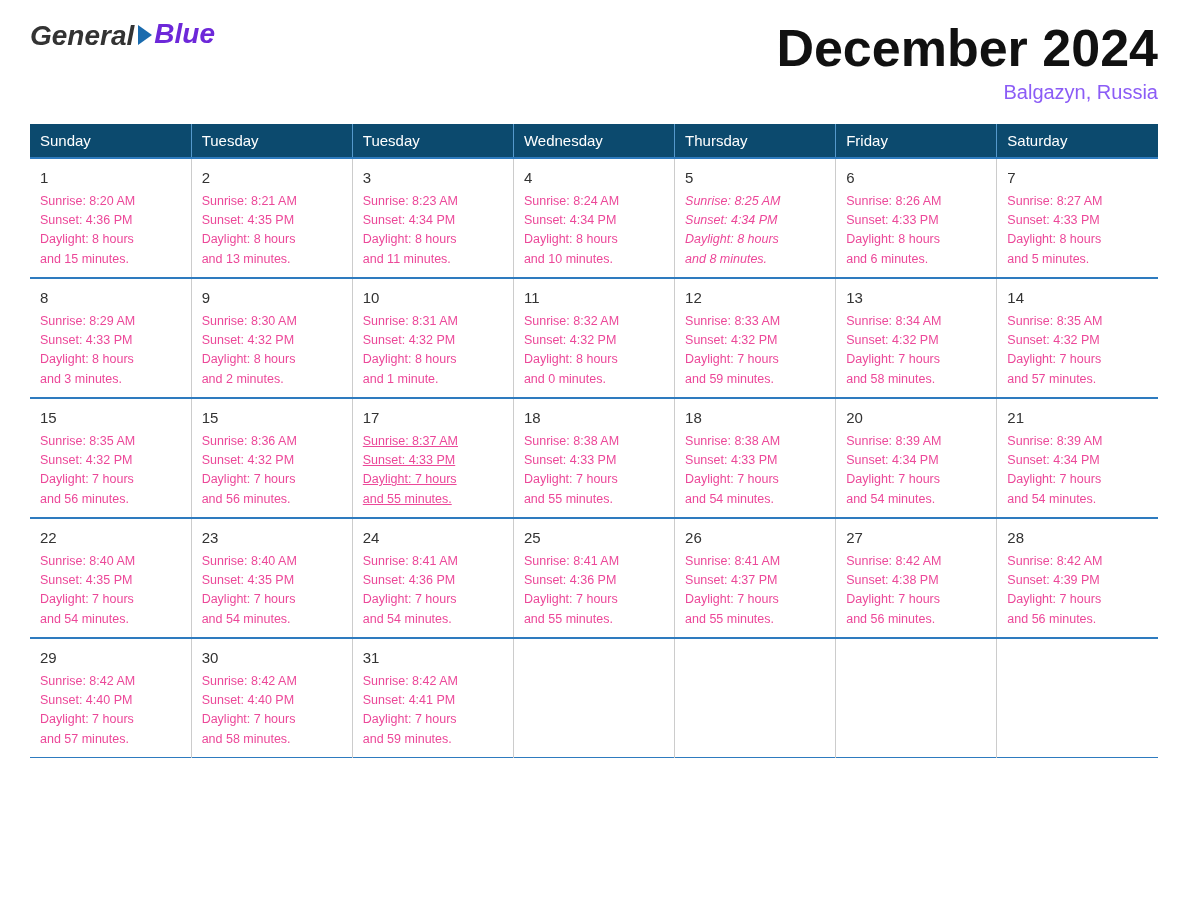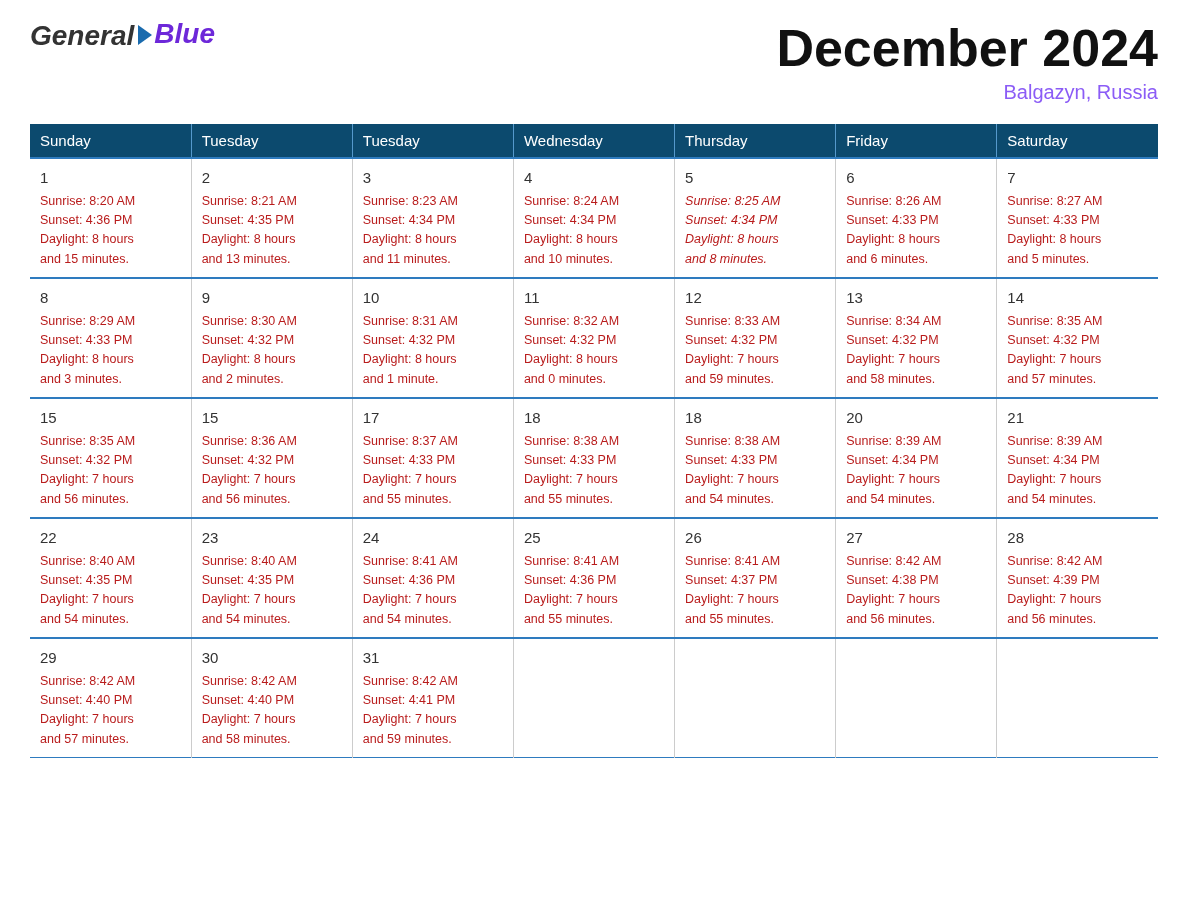--- a/index.html
+++ b/index.html
@@ -117,21 +117,21 @@
 
     .day-number {
       font-size: 15px;
       font-weight: normal;
       display: block;
       margin-bottom: 2px;
     }
 
     .day-info {
       font-size: 12.5px;
-      color: #b91c1c;
+      color: #ec4899;
       line-height: 1.55;
     }
 
     .empty-cell {
       background: #fff;
     }
   </style>
 </head>
 <body>
 
@@ -274,21 +274,21 @@
         </td>
         <td>
           <span class="day-number">15</span>
           <div class="day-info" style="white-space: pre-line;">Sunrise: 8:36 AM
 Sunset: 4:32 PM
 Daylight: 7 hours
 and 56 minutes.</div>
         </td>
         <td>
           <span class="day-number">17</span>
-          <div class="day-info" style="white-space: pre-line;">Sunrise: 8:37 AM
+          <div class="day-info" style="white-space: pre-line; text-decoration: underline;">Sunrise: 8:37 AM
 Sunset: 4:33 PM
 Daylight: 7 hours
 and 55 minutes.</div>
         </td>
         <td>
           <span class="day-number">18</span>
           <div class="day-info" style="white-space: pre-line;">Sunrise: 8:38 AM
 Sunset: 4:33 PM
 Daylight: 7 hours
 and 55 minutes.</div>

